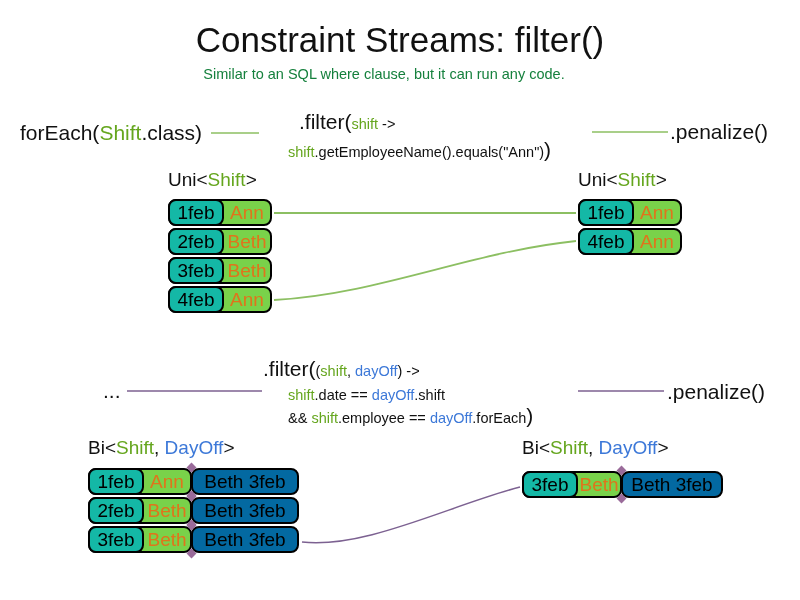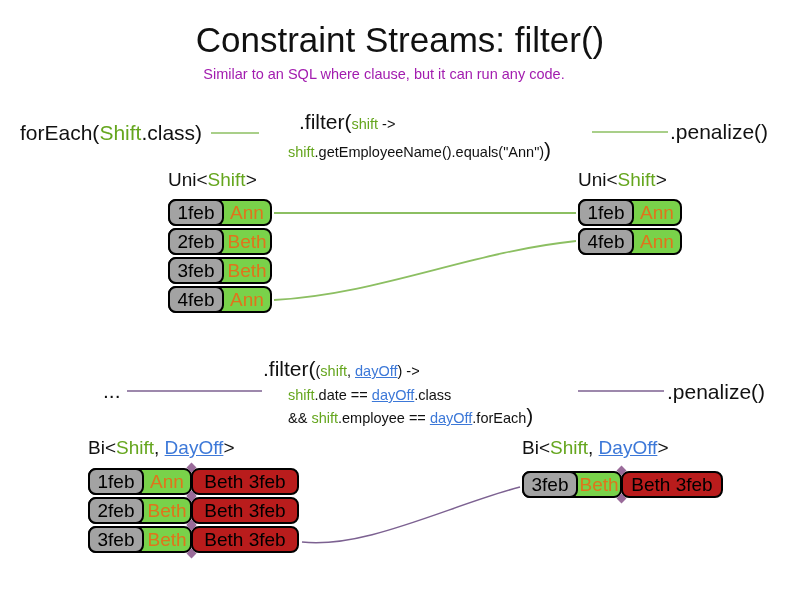--- a/index.html
+++ b/index.html
@@ -8,60 +8,60 @@
     position: relative;
     background: #ffffff;
     font-family: "Liberation Sans", sans-serif;
     color: #111;
     overflow: hidden;
   }
   .abs { position: absolute; }
 
   
   .title { left:0; top:20px; width:800px; text-align:center; font-size:35px; color:#111; }
-  .subtitle { left:0; top:66px; width:768px; text-align:center; font-size:14.5px; color:#a21caf; }
+  .subtitle { left:0; top:66px; width:768px; text-align:center; font-size:14.5px; color:#15803d; }
 
   
   .code { white-space:nowrap; }
   .big { font-size:21px; color:#111; }
   .sm  { font-size:14.5px; color:#111; }
   .c-green  { color:#65a61e; }
-  .c-blue   { color:#3c78d8;text-decoration:underline; }
+  .c-blue   { color:#3c78d8; }
 
   
   .table-label { font-size:19px; color:#111; text-align:left; white-space:nowrap; }
 
   
   .uni-table { position:absolute; }
   .uni-row {
     position:relative; width:104px; height:27px; margin-bottom:2px;
     background:#79d24a; border:2px solid #000; border-radius:8px;
   }
   .date-box {
     position:absolute; left:-2px; top:-2px; width:56px; height:27px;
-    background:#a3a3a3; border:2px solid #000; border-radius:8px;
+    background:#14b8a6; border:2px solid #000; border-radius:8px;
     display:flex; align-items:center; justify-content:center;
     font-size:19px; color:#000;
   }
   .emp-name {
     position:absolute; left:54px; right:0; top:0; bottom:0;
     display:flex; align-items:center; justify-content:center;
     font-size:19px; color:#e0741c;
   }
 
   
   .bi-table { position:absolute; }
   .bi-row { position:relative; display:flex; height:27px; margin-bottom:2px; }
   .bi-green {
     position:relative; width:104px; height:27px;
     background:#79d24a; border:2px solid #000; border-radius:8px;
   }
   .bi-blue {
     width:108px; height:27px; margin-left:-1px;
-    background:#b91c1c; border:2px solid #000; border-radius:8px;
+    background:#0369a1; border:2px solid #000; border-radius:8px;
     display:flex; align-items:center; justify-content:center;
     font-size:19px; color:#000;
   }
   .bi-row.narrow .bi-green { width:100px; }
   .bi-row.narrow .bi-blue  { width:102px; }
   .diamond {
     position:absolute; width:7px; height:7px; background:#9a6b9a;
     transform:rotate(45deg); z-index:3;
   }
   .d-top { top:-4px; } .d-bot { top:24px; }
@@ -135,21 +135,21 @@
     <div class="date-box">4feb</div>
   </div>
 </div>
 
 <div class="abs code big" style="left:103px; top:379px;">...</div>
 
 <div class="abs code" style="left:263px; top:357px;">
   <span class="big">.filter(</span><span class="sm">(</span><span class="sm c-green">shift</span><span class="sm">, </span><span class="sm c-blue">dayOff</span><span class="sm">)</span><span class="sm"> -&gt;</span>
 </div>
 <div class="abs code sm" style="left:288px; top:387px;">
-  <span class="c-green">shift</span><span>.date == </span><span class="c-blue">dayOff</span><span>.class</span>
+  <span class="c-green">shift</span><span>.date == </span><span class="c-blue">dayOff</span><span>.shift</span>
 </div>
 <div class="abs code" style="left:288px; top:404px;">
   <span class="sm">&amp;&amp; </span><span class="sm c-green">shift</span><span class="sm">.employee == </span><span class="sm c-blue">dayOff</span><span class="sm">.forEach</span><span class="big">)</span>
 </div>
 
 <div class="abs code big" style="left:667px; top:380px;">.penalize()</div>
 
 <div class="abs table-label" style="left:88px; top:437px; width:212px;">
   <span>Bi&lt;</span><span class="c-green">Shift</span><span>, </span><span class="c-blue">DayOff</span><span>&gt;</span>
 </div>

